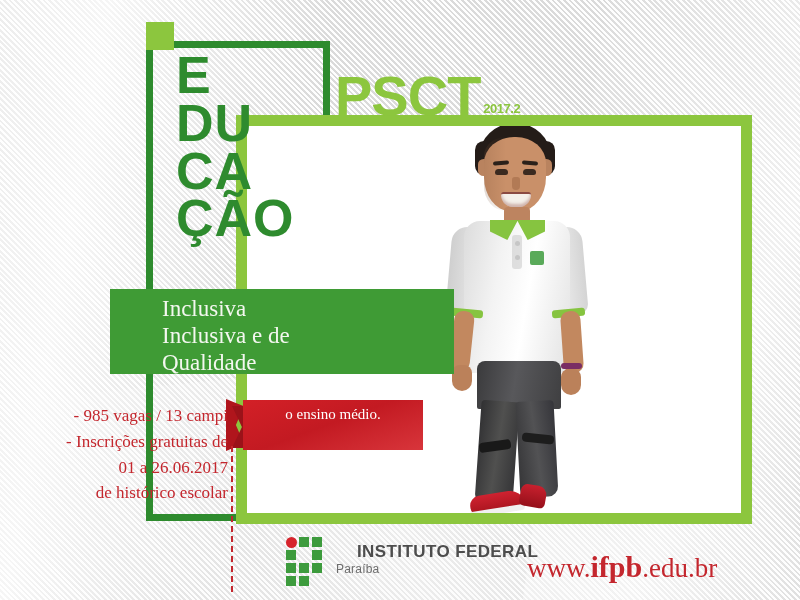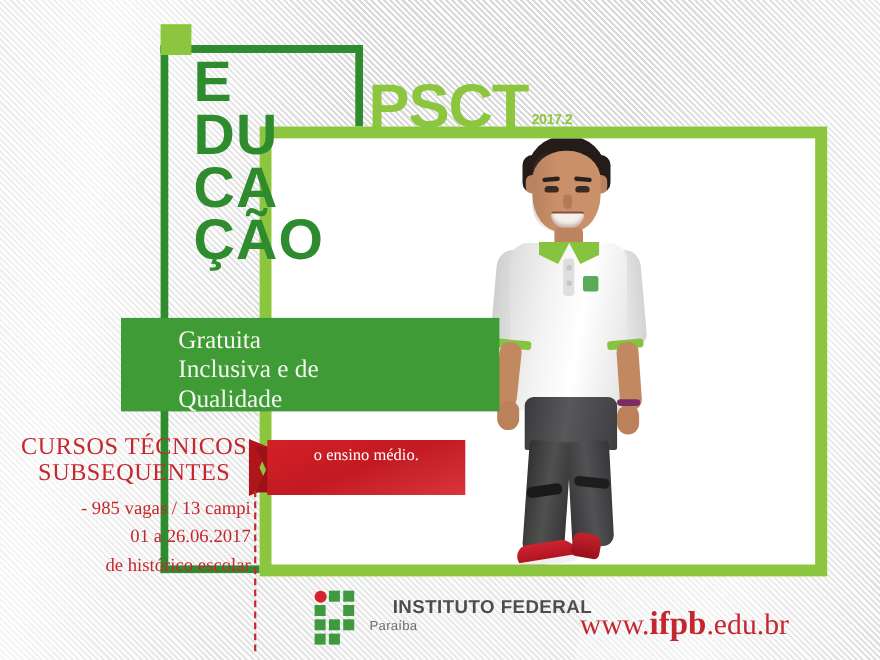--- a/index.html
+++ b/index.html
@@ -484,42 +484,39 @@
     <span>ÇÃO</span>
   </div>
 
   <div class="psct-wrap">
     <div class="psct">PSCT</div>
     <div class="psct-year">2017.2</div>
   </div>
 
   <div class="slogan-box">
     <div class="slogan-text">
-      <span>Gratuita</span>
+      <span>Inclusiva</span>
       <span>Inclusiva e de</span>
       <span>Qualidade</span>
     </div>
   </div>
 
   <div class="ribbon-tail"></div>
   <div class="ribbon-fold"></div>
   <div class="ribbon"></div>
   <div class="ribbon-text">
     <span>o ensino médio.</span>
   </div>
 
   <div class="dash-rule"></div>
 
   <div class="copy-block">
-    <div class="copy-head">
-      <span>CURSOS TÉCNICOS</span>
-      <span>SUBSEQUENTES</span>
-    </div>
     <div class="copy-list">
       <span>- 985 vagas / 13 campi</span>
+      <span>- Inscrições gratuitas de</span>
       <span>01 a 26.06.2017</span>
       <span>de histórico escolar</span>
     </div>
   </div>
 
   <div class="logo">
     <div class="logo-mark">
       <div class="dot" style="left:0px;  top:0px;"></div>
       <div class="sq" style="left:13px; top:0px;"></div>
       <div class="sq" style="left:26px; top:0px;"></div>

